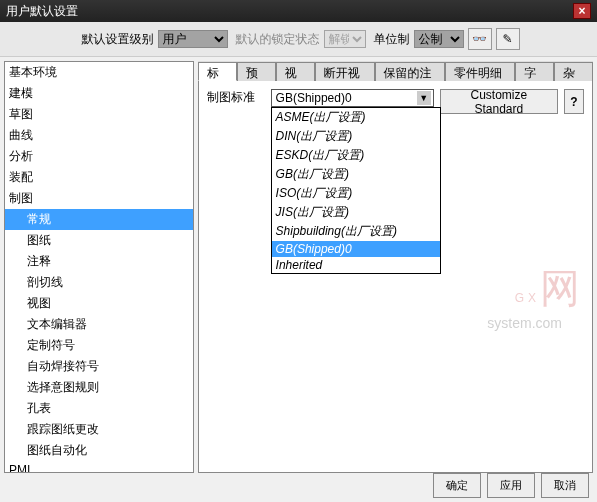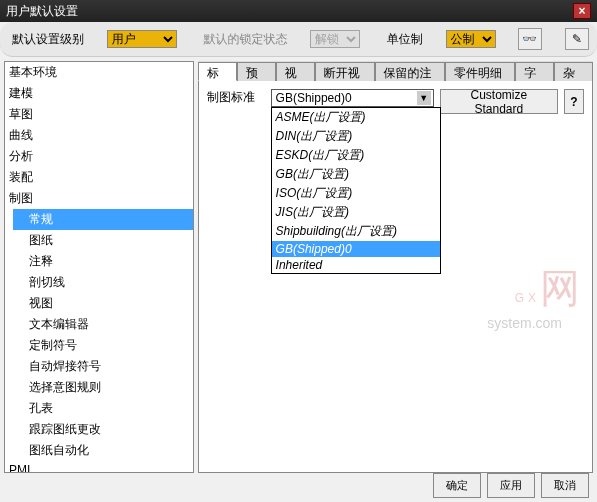--- a/index.html
+++ b/index.html
@@ -1,27 +1,27 @@
 <!DOCTYPE html>
 <html><head>
 <meta charset="utf-8">
 <style>
   * { box-sizing: border-box; font-family: "SimSun", "宋体", sans-serif; font-size: 12px; }
   body { margin: 0; background: #f0f0f0; width: 597px; height: 502px; overflow: hidden; }
   .titlebar { background: linear-gradient(#333, #222); color: #fff; height: 22px; line-height: 22px; padding: 0 6px; display: flex; justify-content: space-between; align-items: center; }
   .titlebar .close { width: 18px; height: 16px; background: #b33; display: flex; align-items: center; justify-content: center; color: #fff; font-weight: bold; border: 1px solid #600; }
-  .toolbar { background: #e8e8e8; padding: 6px 8px; display: flex; align-items: center; gap: 4px; border-bottom: 1px solid #ccc; justify-content: space-between; flex-wrap: wrap; border-radius: 13px; }
+  .toolbar { background: #e8e8e8; padding: 6px 8px; display: flex; align-items: center; gap: 4px; border-bottom: 1px solid #ccc; justify-content: center; flex-wrap: wrap; }
   .toolbar label { margin-left: 4px; }
-  .toolbar select, .toolbar input[type=text] { border: 1px solid #888; background: #eab308; height: 18px; font-size: 12px; }
+  .toolbar select, .toolbar input[type=text] { border: 1px solid #888; background: #a3a3a3; height: 18px; font-size: 12px; }
   .toolbar select.disabled { background: #ddd; color: #888; }
   .toolbar .iconbtn { width: 24px; height: 22px; border: 1px solid #999; background: #eee; display: inline-flex; align-items: center; justify-content: center; }
   .main { display: flex; height: 420px; }
   .sidebar { width: 190px; border: 1px solid #888; margin: 4px; background: #fff; overflow-y: auto; overflow-x: hidden; }
   .tree-item { padding: 2px 4px; border-bottom: 0; cursor: default; white-space: nowrap; }
-  .tree-item.indent1 { padding-left: 16px; margin-left: 8px; }
+  .tree-item.indent1 { padding-left: 22px; }
   .tree-item.selected { background: #3ea0ff; color: #fff; }
   .content { flex: 1; margin: 4px 4px 4px 0; display: flex; flex-direction: column; }
   .tabs { display: flex; gap: 0; border-bottom: 1px solid #888; background: #ddd; height: 20px; }
   .tab { padding: 2px 8px; border: 1px solid #888; border-bottom: none; background: #ddd; position: relative; top: 1px; cursor: default; }
   .tab.active { background: #fff; border-bottom: 1px solid #fff; }
   .panel { flex: 1; border: 1px solid #888; border-top: none; background: #fff; padding: 8px; position: relative; }
   .row { display: flex; align-items: flex-start; gap: 6px; }
   .dropdown-wrap { position: relative; width: 170px; }
   .dropdown-sel { border: 1px solid #555; height: 18px; width: 100%; display: flex; align-items: center; justify-content: space-between; padding: 0 2px 0 4px; background: #fff; }
   .dropdown-arrow { width: 14px; height: 14px; background: #ccc; display: flex; align-items: center; justify-content: center; font-size: 9px; }
@@ -44,21 +44,21 @@
     <span>×</span>
   </div>
 </div>
 
 <div class="toolbar">
   <label>默认设置级别</label>
   <select style="width:70px">
     <option>用户</option>
   </select>
   <label style="color:#888">默认的锁定状态</label>
-  <select class="disabled" disabled="" style="width:50px">
+  <select class="disabled" disabled="" style="width:42px">
     <option>解锁</option>
   </select>
   <label>单位制</label>
   <select style="width:50px">
     <option>公制</option>
   </select>
   <button class="iconbtn">
       <span>👓</span>
     </button>
   <button class="iconbtn">

